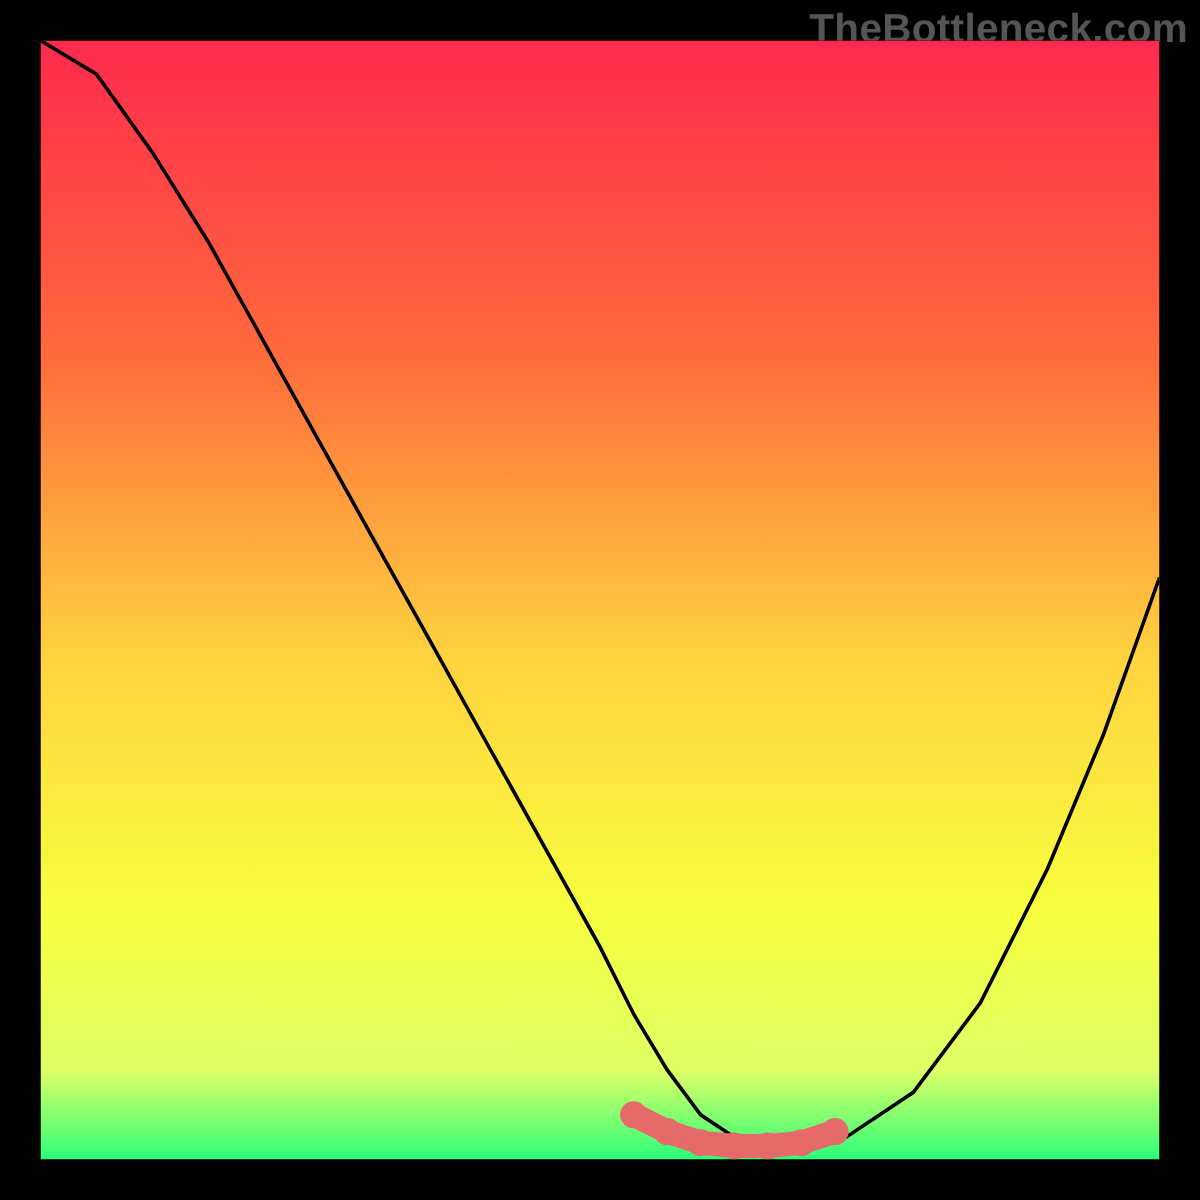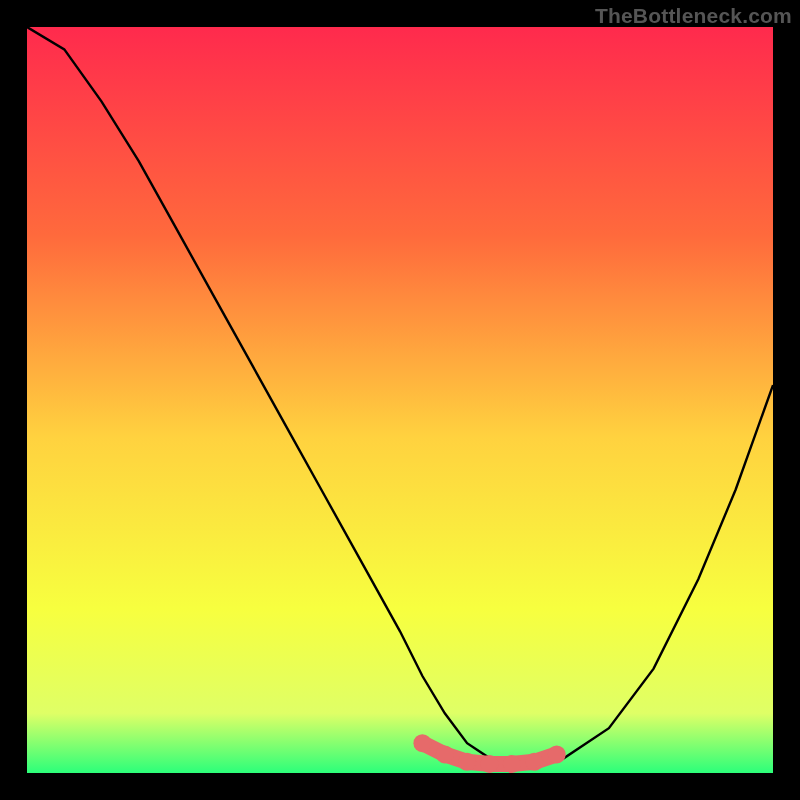--- a/index.html
+++ b/index.html
@@ -24,21 +24,21 @@
     left: 0;
     top: 0;
     width: 746px;
     height: 746px;
   }
   .watermark {
     position: absolute;
     top: 4px;
     right: 8px;
     color: #555;
-    font-size: 21px;
+    font-size: 27px;
     font-weight: 600;
     letter-spacing: 0.2px;
   }
 </style>
 </head>
 <body>
 
 <div class="watermark">TheBottleneck.com</div>
 
 <div class="frame">

